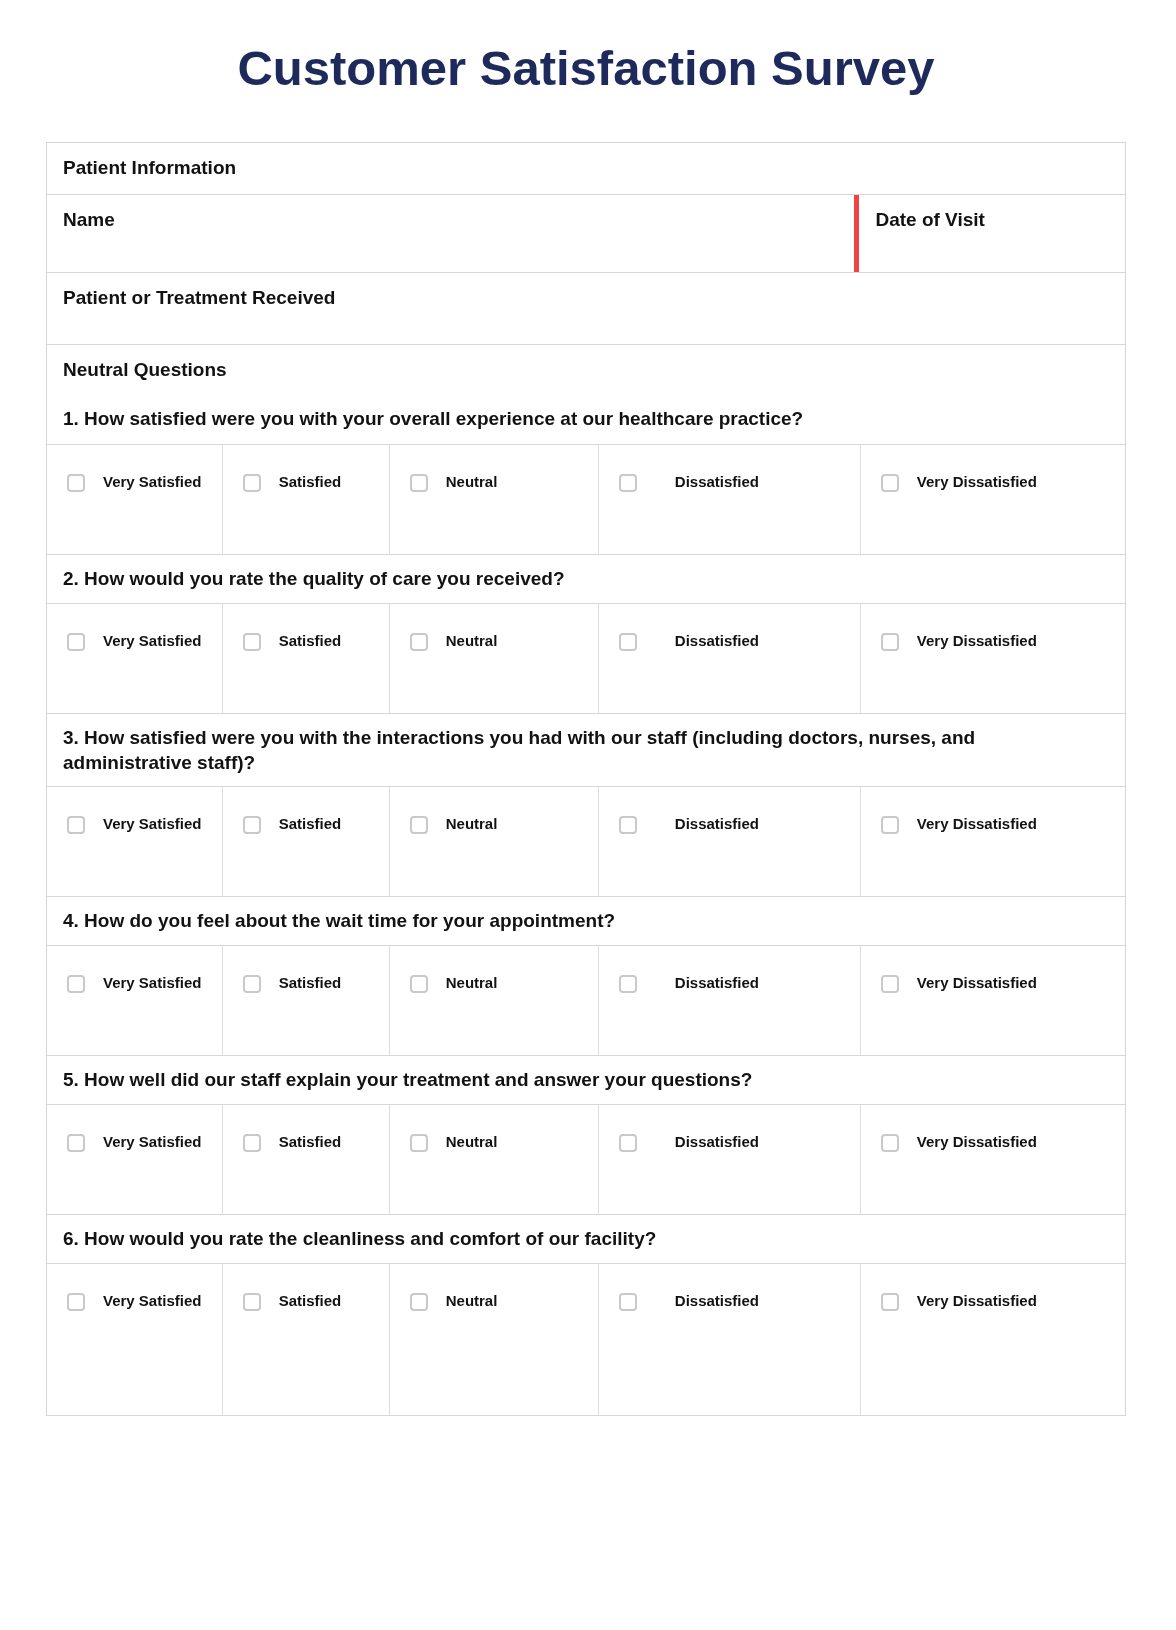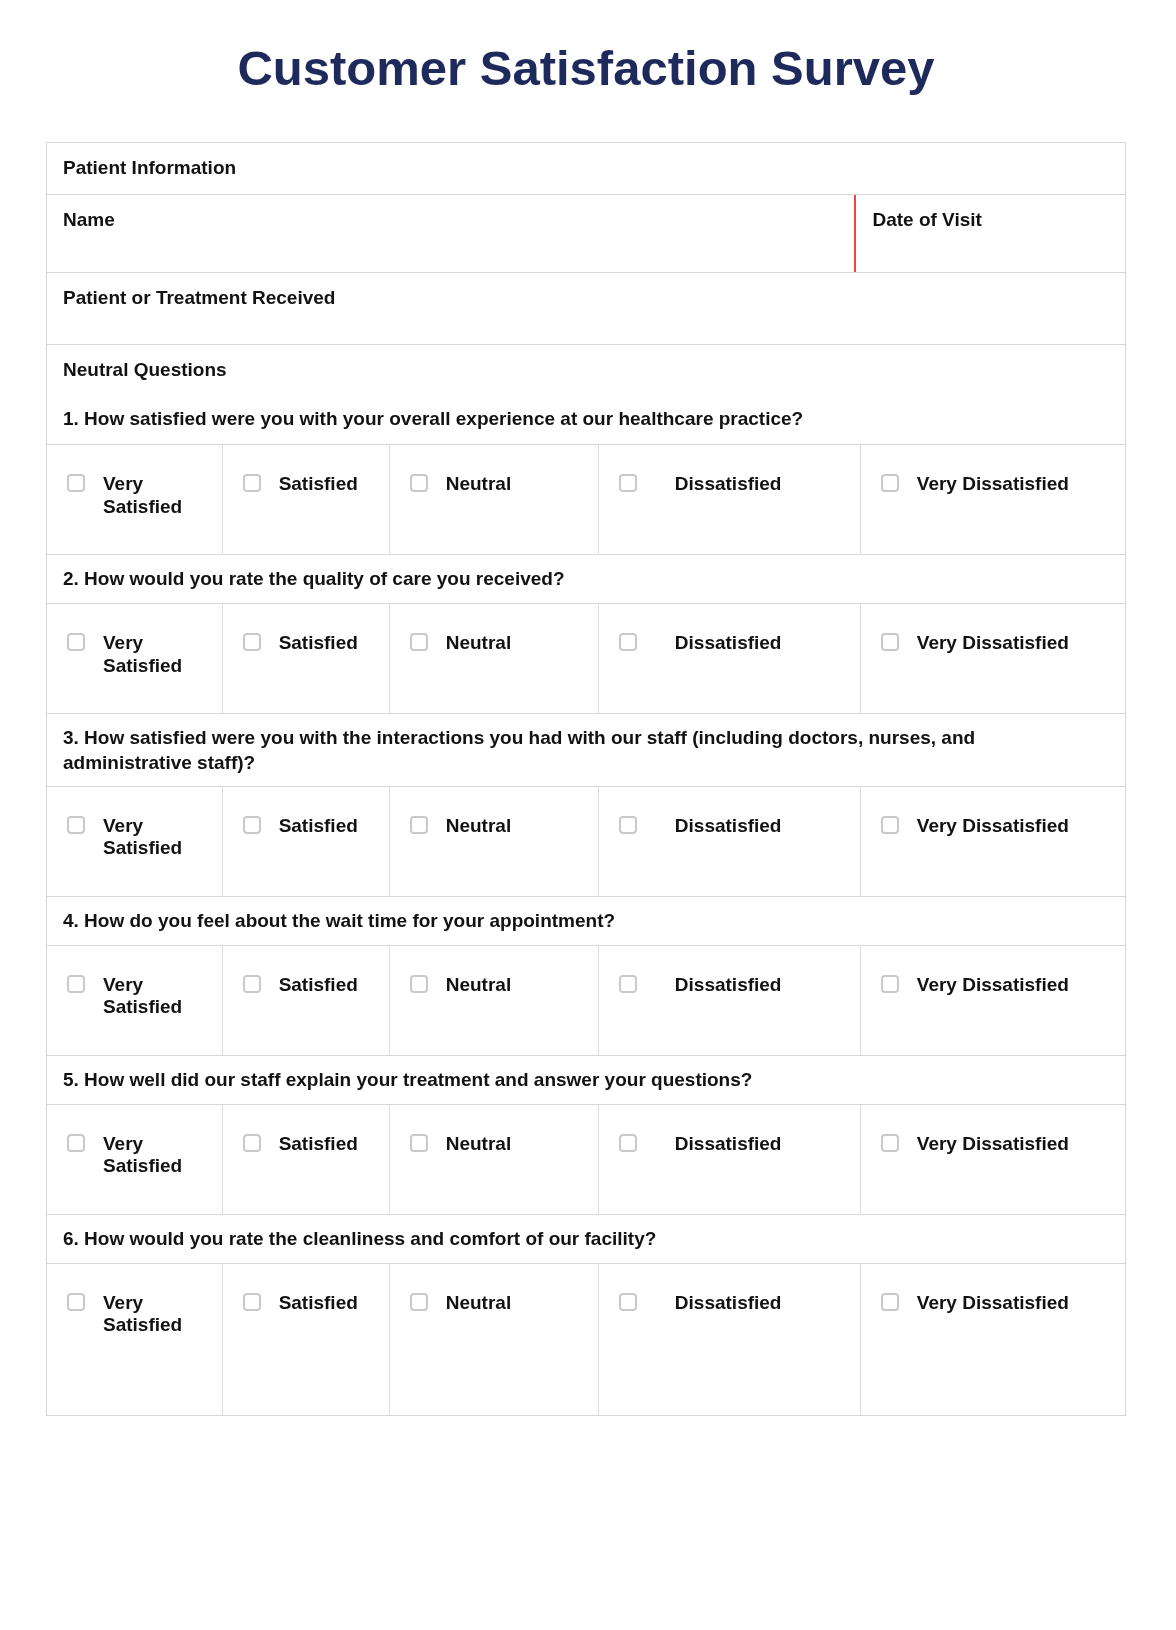--- a/index.html
+++ b/index.html
@@ -35,21 +35,21 @@
     font-weight: 700;
     line-height: 1.3;
     color: #121212;
   }
 
   .section-row { min-height: 48px; }
   .section-row .cell { width: 100%; }
 
   .name-row { min-height: 78px; }
   .name-cell { flex: 0 0 74.9%; display: flex; flex-direction: row; }
-  .date-cell { flex: 1 1 auto; border-left: 2px solid #ef4444; display: flex; flex-direction: column; }
+  .date-cell { flex: 1 1 auto; border-left: 5px solid #ef4444; display: flex; flex-direction: column; }
   .service-row { min-height: 72px; }
   .service-cell { width: 100%; display: flex; flex-direction: column; }
   .fill-area { flex: 1 1 auto; min-height: 10px; }
 
   .question-row { min-height: 49px; }
   .question-cell { width: 100%; padding-top: 12px; padding-bottom: 10px; }
 
   .options-row { min-height: 110px; }
   .options-row.last { min-height: 152px; }
   .option-cell {
@@ -70,21 +70,21 @@
     flex: 0 0 auto;
     width: 18px;
     height: 18px;
     margin-top: 2px;
     border: 2px solid #c9c9c9;
     border-radius: 4px;
     background: #ffffff;
     cursor: pointer;
   }
   .option-label {
-    font-size: 19px;
+    font-size: 15px;
     font-weight: 700;
     line-height: 1.2;
     padding-top: 1px;
   }
 </style>
 </head>
 <body>
 
 <div class="page">
 

